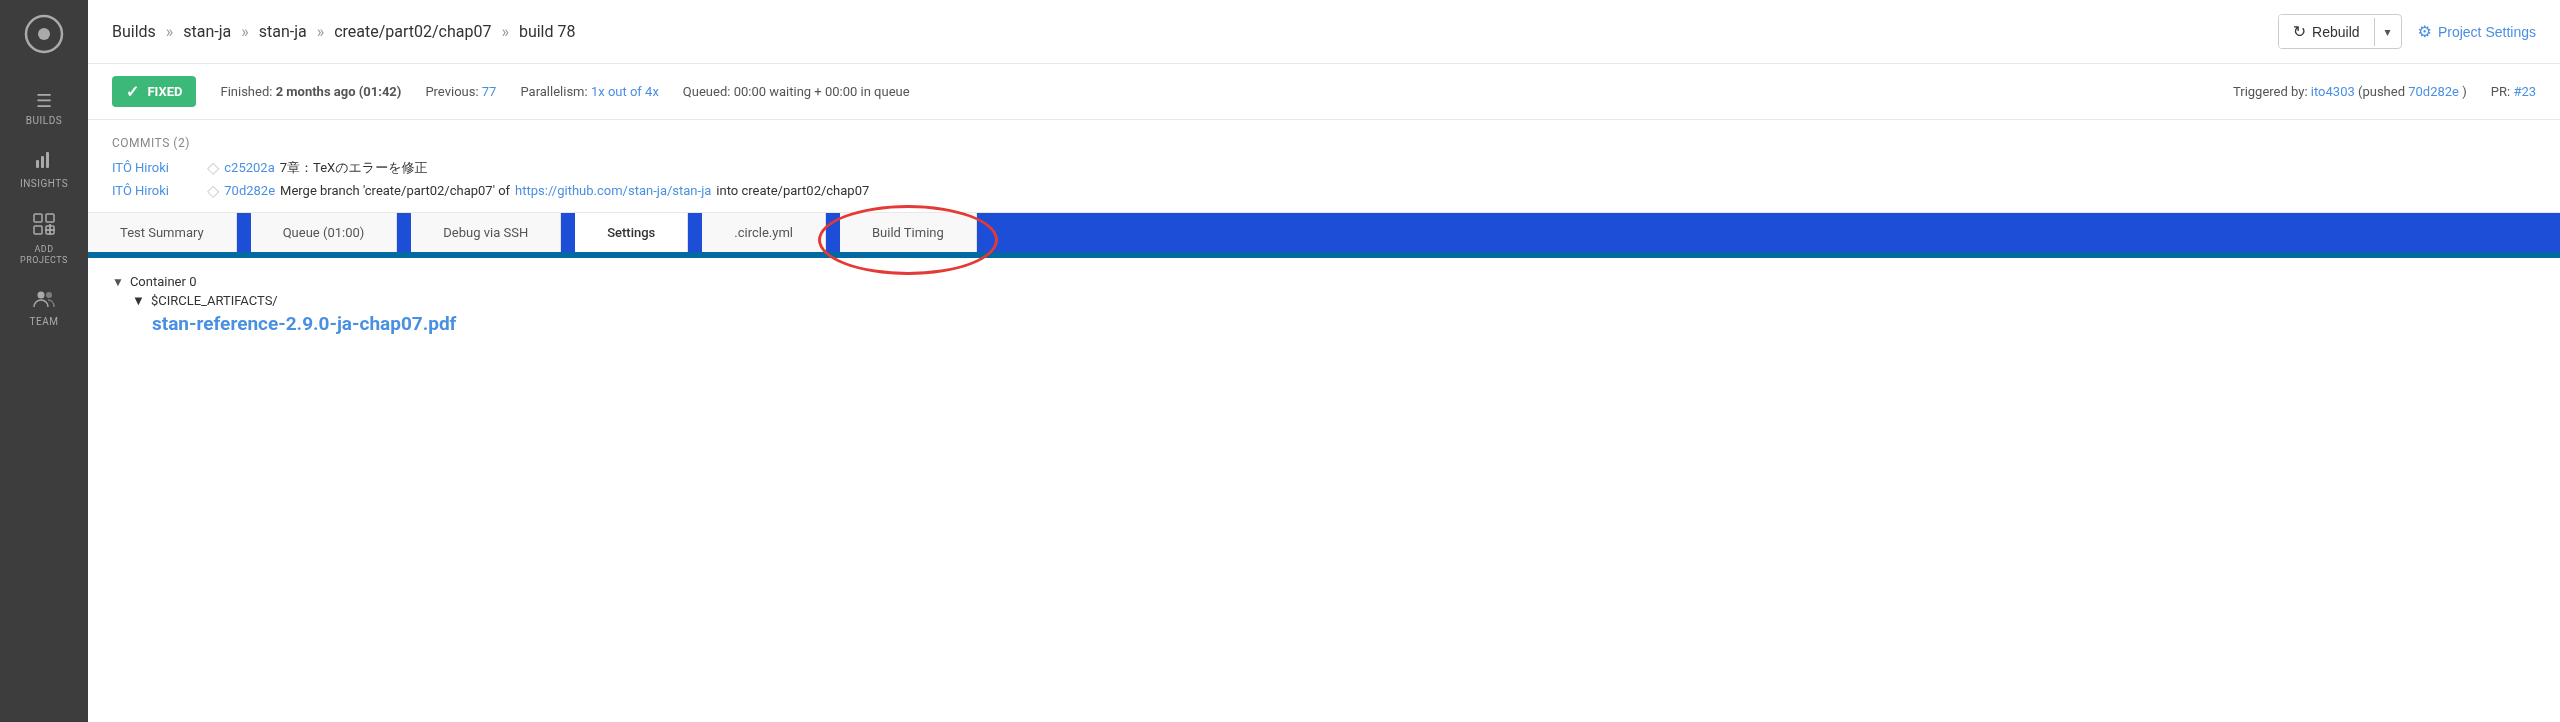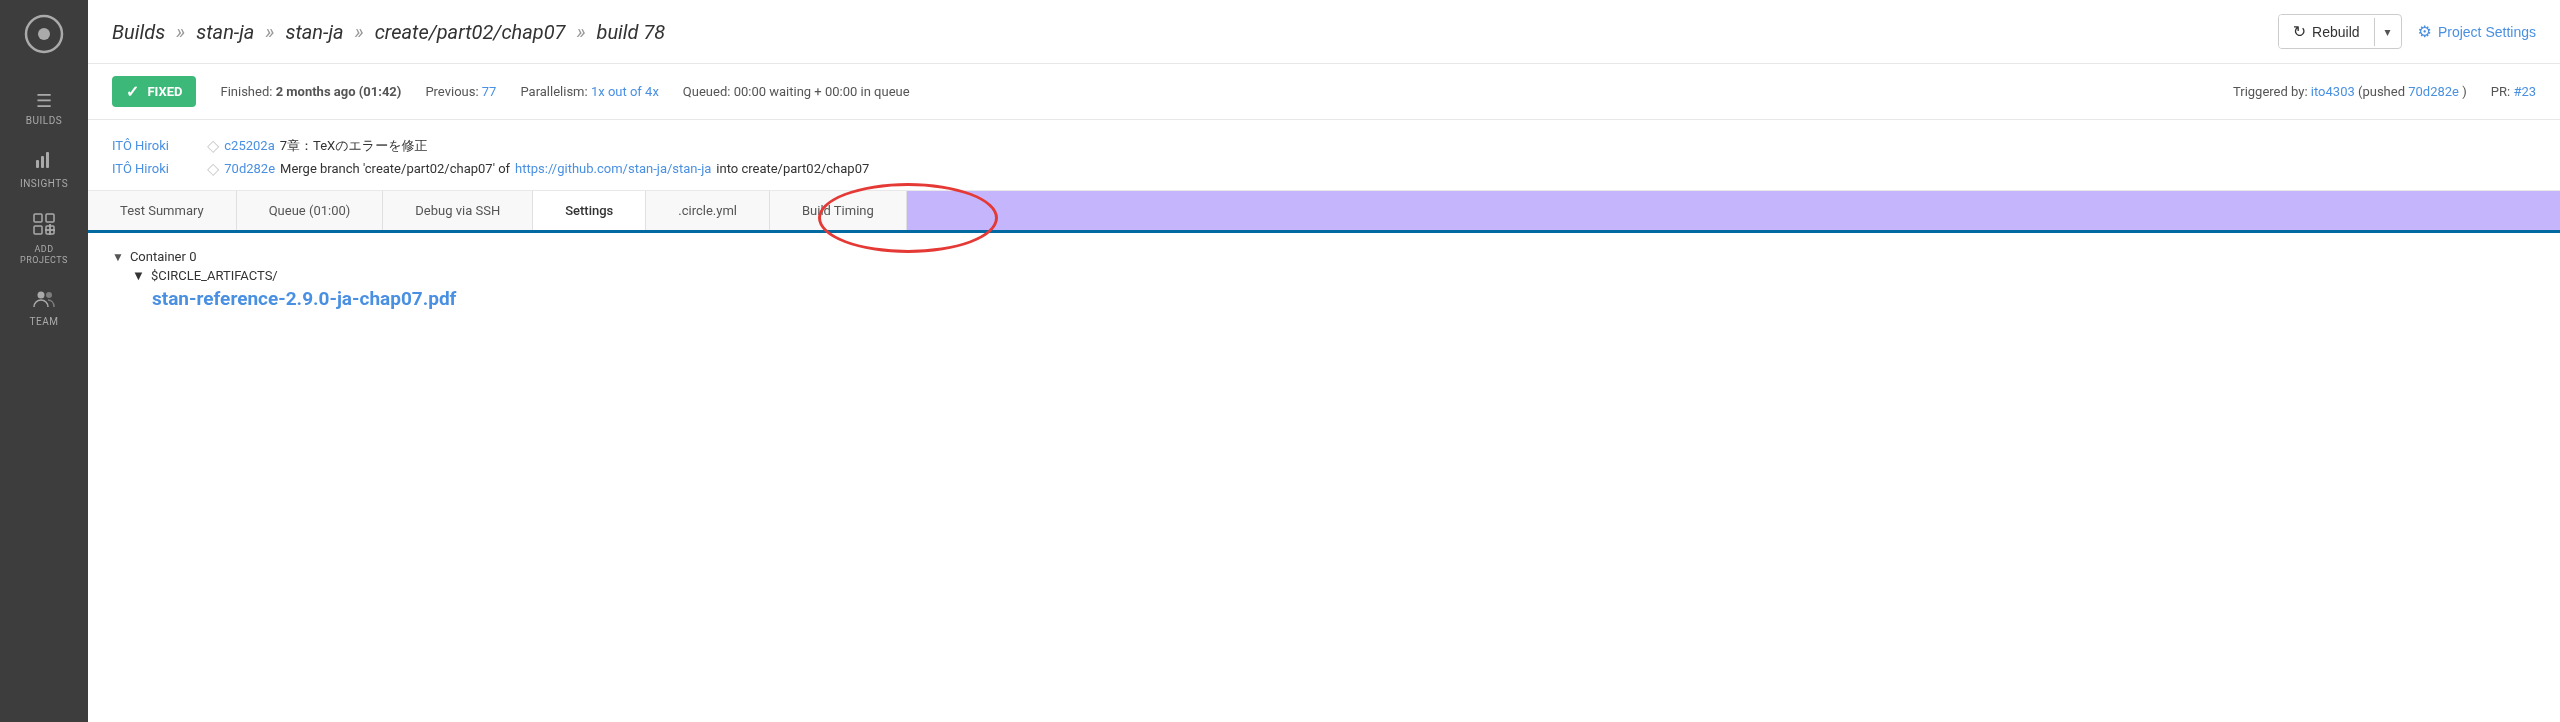--- a/index.html
+++ b/index.html
@@ -53,24 +53,23 @@
     .header {
       display: flex;
       align-items: center;
       padding: 0 24px;
       height: 64px;
       border-bottom: 1px solid #e8e8e8;
       background: #fff;
     }
     .breadcrumb {
       flex: 1;
-      font-size: 20px;
+      font-size: 16px;
       color: #333;
       font-weight: 400;
-      font-style: italic;
     }
     .breadcrumb a { color: #333; text-decoration: none; }
     .breadcrumb .sep { color: #999; margin: 0 6px; }
     .header-actions {
       display: flex;
       align-items: center;
       gap: 16px;
     }
     .rebuild-btn {
       display: flex;
@@ -160,22 +159,23 @@
     }
     .commit-author { color: #4a90e2; min-width: 90px; }
     .commit-hash { color: #4a90e2; }
     .commit-arrow { color: #ccc; font-size: 16px; }
     .commit-msg { color: #333; }
     .commit-link { color: #4a90e2; }
 
     
     .tabs {
       display: flex;
-      background: #c4b5fd;
-      border-bottom: 3px solid #0369a1;
+      background: #1d4ed8;
+      border-bottom: 6px solid #0369a1;
+      gap: 14px;
     }
     .tab {
       padding: 12px 32px;
       font-size: 13px;
       color: #555;
       cursor: pointer;
       border-right: 1px solid #e0e0e0;
       white-space: nowrap;
       background: #f8f8f8;
       position: relative;
@@ -350,20 +350,21 @@
       <a class="link">70d282e</a>
       <span>)</span>
     </span>
     <span class="status-meta">
       <span>PR:</span>
       <a class="link">#23</a>
     </span>
   </div>
 
   <div class="commits-section">
+    <div class="commits-title">COMMITS (2)</div>
     <div class="commit-row">
       <a class="commit-author">ITÔ Hiroki</a>
       <span class="commit-arrow">◇</span>
       <a class="commit-hash">c25202a</a>
       <span class="commit-msg">7章：TeXのエラーを修正</span>
     </div>
     <div class="commit-row">
       <a class="commit-author">ITÔ Hiroki</a>
       <span class="commit-arrow">◇</span>
       <a class="commit-hash">70d282e</a>

